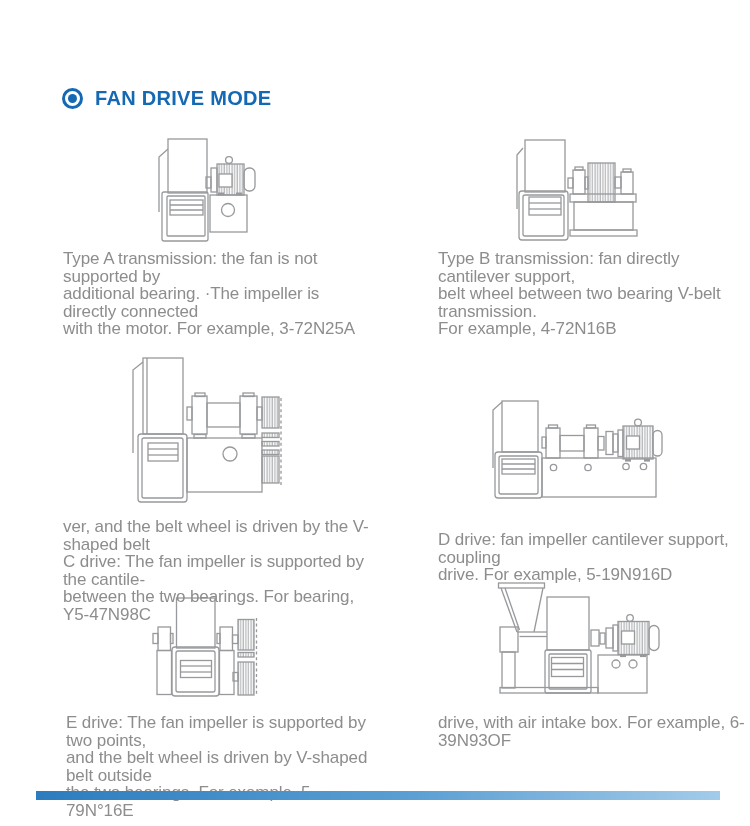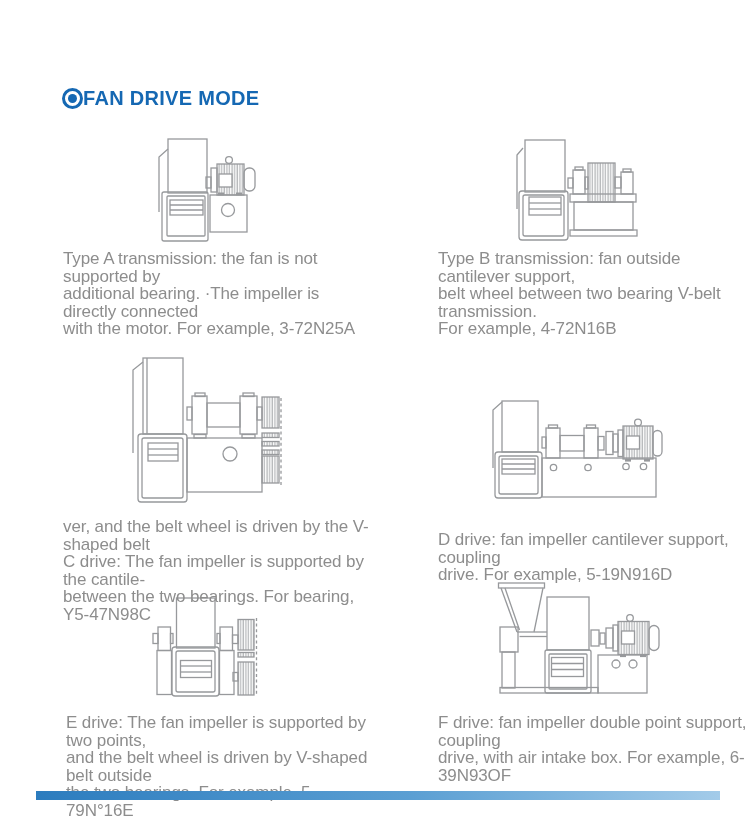--- a/index.html
+++ b/index.html
@@ -1,20 +1,20 @@
 <!DOCTYPE html>
 <html><head>
 <meta charset="utf-8">
 <style>
   html,body { margin:0; padding:0; background:#ffffff; }
   .page {
     position:relative; width:750px; height:826px; background:#ffffff;
     font-family:"Liberation Sans", sans-serif; overflow:hidden;
   }
-  .header { position:absolute; left:62px; top:87px; display:flex; align-items:center; }
+  .header { position:absolute; left:62px; top:87px; display:flex; align-items:center; gap:12px; }
   .bullet {
     width:21px; height:21px; box-sizing:border-box;
     border:3px solid #1568b3; border-radius:50%;
     display:flex; align-items:center; justify-content:center; flex:0 0 auto;
   }
   .bullet-dot { width:9px; height:9px; border-radius:50%; background:#1568b3; }
   .title { margin:0; font-size:20px; font-weight:bold; color:#1568b3; letter-spacing:0.3px; }
   .caption { position:absolute; font-size:17px; line-height:17.5px; color:#8d8d8d; letter-spacing:-0.1px; }
   .caption span { display:block; }
   .diagram { position:absolute; }
@@ -222,21 +222,21 @@
     <rect class="ln" x="20" y="112.5" width="98" height="5.5"></rect>
   </svg>
 
   <div class="caption" style="left:63px; top:250px; width:312px;">
     <span>Type A transmission: the fan is not supported by</span>
     <span>additional bearing. ·The impeller is directly connected</span>
     <span>with the motor. For example, 3-72N25A</span>
   </div>
 
   <div class="caption" style="left:438px; top:250px; width:302px;">
-    <span>Type B transmission: fan outside cantilever support,</span>
+    <span>Type B transmission: fan directly cantilever support,</span>
     <span>belt wheel between two bearing V-belt transmission.</span>
     <span>For example, 4-72N16B</span>
   </div>
 
   <div class="caption" style="left:63px; top:518px; width:312px;">
     <span>ver, and the belt wheel is driven by the V-shaped belt</span>
     <span>C drive: The fan impeller is supported by the cantile-</span>
     <span>between the two bearings. For bearing, Y5-47N98C</span>
   </div>
 
@@ -245,19 +245,18 @@
     <span>drive. For example, 5-19N916D</span>
   </div>
 
   <div class="caption" style="left:66px; top:714px; width:312px;">
     <span>E drive: The fan impeller is supported by two points,</span>
     <span>and the belt wheel is driven by V-shaped belt outside</span>
     <span>the two bearings. For example, 5-79N°16E</span>
   </div>
 
   <div class="caption" style="left:438px; top:714px; width:312px;">
-    <span>F drive: fan impeller double point support, coupling</span>
     <span>drive, with air intake box. For example, 6-39N93OF</span>
   </div>
 
   <div class="footer-bar"></div>
 
 </div>
 
 </body></html>

